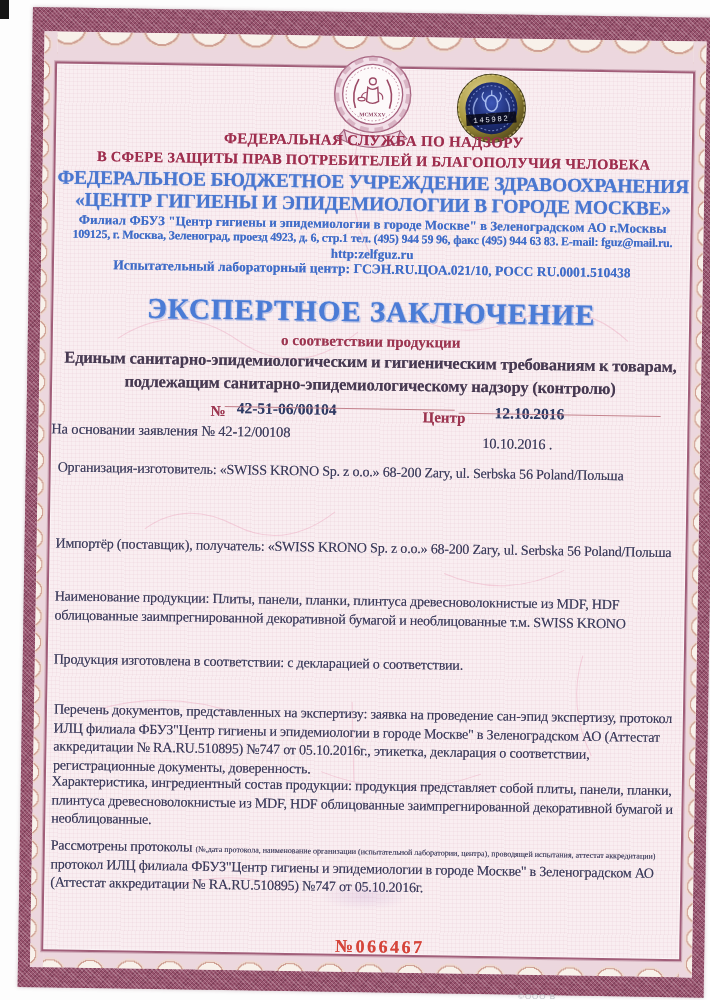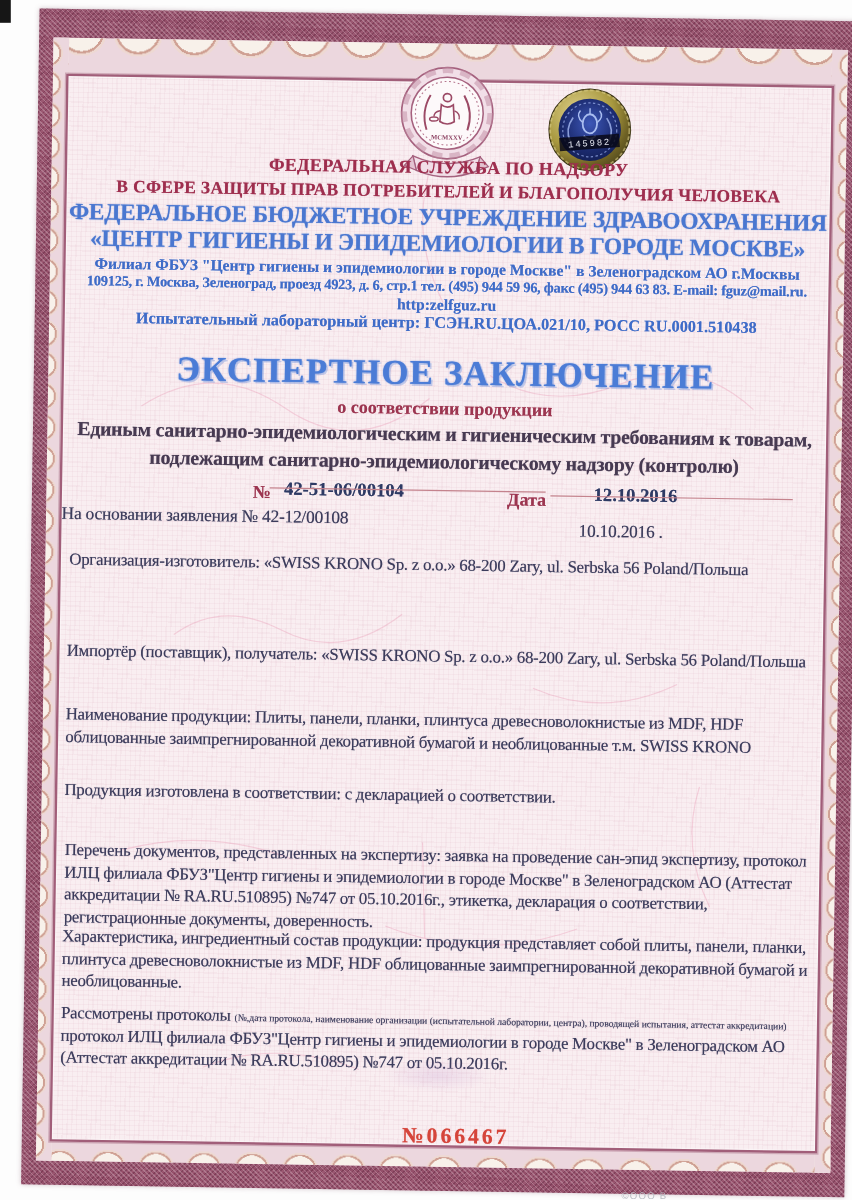--- a/index.html
+++ b/index.html
@@ -151,21 +151,21 @@
     <div class="t ctr blue-s" style="top:249px;font-size:13.5px;">Испытательный лабораторный центр: ГСЭН.RU.ЦОА.021/10, РОСС RU.0001.510438</div>
 
     <div class="t ctr title-main">ЭКСПЕРТНОЕ ЗАКЛЮЧЕНИЕ</div>
     <div class="t ctr lbl" style="top:321px;font-size:15px;">о  соответствии продукции</div>
     <div class="t ctr" style="top:340px;font-size:16.5px;font-weight:bold;color:#473a52;letter-spacing:-.2px;text-shadow:0 0 .6px rgba(71,58,82,.7);">Единым санитарно-эпидемиологическим и гигиеническим требованиям к товарам,</div>
     <div class="t ctr" style="top:363px;font-size:16.5px;font-weight:bold;color:#473a52;letter-spacing:-.2px;text-shadow:0 0 .6px rgba(71,58,82,.7);">подлежащим санитарно-эпидемиологическому надзору (контролю)</div>
 
     <div class="t lbl" style="left:184px;top:393px;font-size:15px;">№</div>
     <div class="t val" style="left:210px;top:389px;font-size:15.5px;">42-51-06/00104</div>
     <div class="rule" style="left:198px;top:396px;width:230px;"></div>
-    <div class="t lbl" style="left:396px;top:396px;font-size:15px;">Дата</div>
+    <div class="t lbl" style="left:396px;top:396px;font-size:15px;">Центр</div>
     <div class="t val" style="left:468px;top:390px;font-size:15.5px;">12.10.2016</div>
     <div class="rule" style="left:432px;top:399px;width:202px;"></div>
     <div class="t ink" style="left:25px;top:413px;font-size:14.5px;">На основании заявления № 42-12/00108</div>
     <div class="t ink" style="left:456px;top:421px;font-size:14.5px;">10.10.2016  .</div>
 
     <div class="t ink" style="left:32px;top:452px;">Организация-изготовитель:    «SWISS KRONO Sp. z o.o.»  68-200 Zary, ul. Serbska 56 Poland/Польша</div>
     <div class="t ink" style="left:31px;top:528px;">Импортёр (поставщик), получатель: «SWISS KRONO Sp. z o.o.»  68-200 Zary, ul. Serbska 56 Poland/Польша</div>
 
     <div class="t ink" style="left:31px;top:581px;">
       <div>Наименование продукции:  Плиты, панели, планки, плинтуса древесноволокнистые из MDF, HDF</div>

